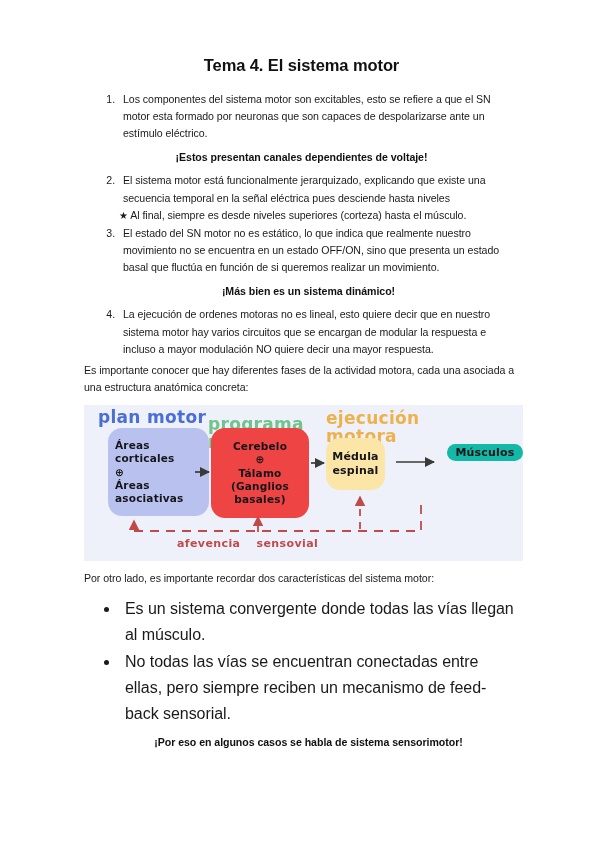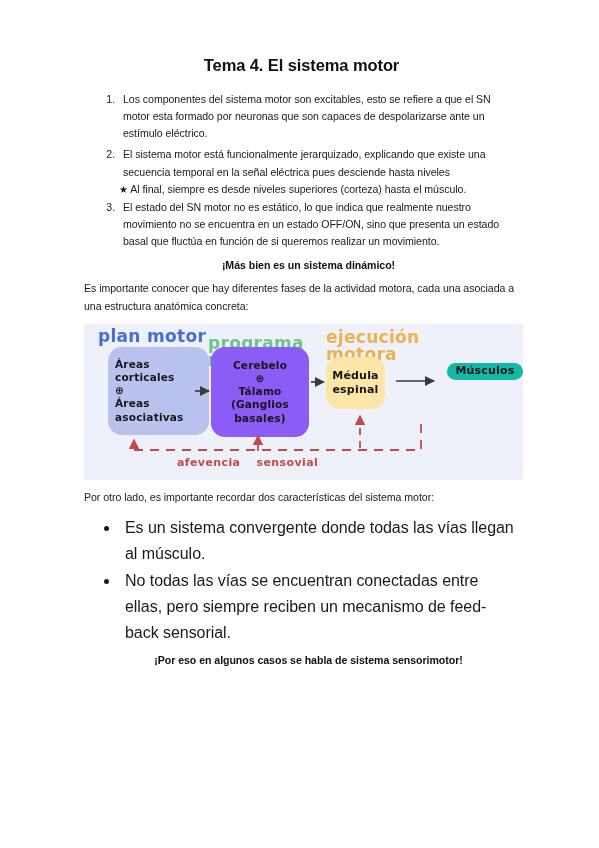--- a/index.html
+++ b/index.html
@@ -122,21 +122,21 @@
   .box-corticales {
     left: 24px;  top: 23px;  width: 101px; height: 88px;
     background: #b9c2ef;
     text-align: left;
     justify-content: flex-start;
     padding-left: 7px;
     font-size: 10.5px;
   }
   .box-cerebelo {
     left: 127px; top: 23px;  width: 98px;  height: 90px;
-    background: #8b5cf6;
+    background: #ef4444;
     font-size: 10.5px;
   }
   .box-medula {
     left: 242px; top: 33px;  width: 59px;  height: 52px;
     background: #fbe6a8;
   }
   .box-musculos {
     left: 352px; top: 39px;  width: 76px;  height: 17px;
     background: #14b8a6;
     margin-left: 11px;
@@ -162,28 +162,32 @@
 
 <div class="page">
 
   <h1 class="doc-title">Tema 4. El sistema motor</h1>
 
 
   <ol class="numbered">
     <li>Los componentes del sistema motor son excitables, esto se refiere a que el SN motor esta formado por neuronas que son capaces de despolarizarse ante un estímulo eléctrico.</li>
   </ol>
 
+  <div class="centered-bold">¡Estos presentan canales dependientes de voltaje!</div>
 
   <ol class="numbered" start="2">
     <li><span>El sistema motor está funcionalmente jerarquizado, explicando que existe una secuencia temporal en la señal eléctrica pues desciende hasta niveles</span><span class="star-line"><span class="star-glyph">★</span> <span>Al final, siempre es desde niveles superiores (corteza) hasta el músculo.</span></span></li>
     <li>El estado del SN motor no es estático, lo que indica que realmente nuestro movimiento no se encuentra en un estado OFF/ON, sino que presenta un estado basal que fluctúa en función de si queremos realizar un movimiento.</li>
   </ol>
 
   <div class="centered-bold indent-left">¡Más bien es un sistema dinámico!</div>
 
+  <ol class="numbered" start="4">
+    <li>La ejecución de ordenes motoras no es lineal, esto quiere decir que en nuestro sistema motor hay varios circuitos que se encargan de modular la respuesta e incluso a mayor modulación NO quiere decir una mayor respuesta.</li>
+  </ol>
 
   <p class="body-text">Es importante conocer que hay diferentes fases de la actividad motora, cada una asociada a una estructura anatómica concreta:</p>
 
   <div class="diagram">
 
     <div class="dg-label hw lbl-plan">plan  motor</div>
     <div class="dg-label hw lbl-prog">programa
   motor</div>
     <div class="dg-label hw lbl-ejec">ejecución
  motora</div>

